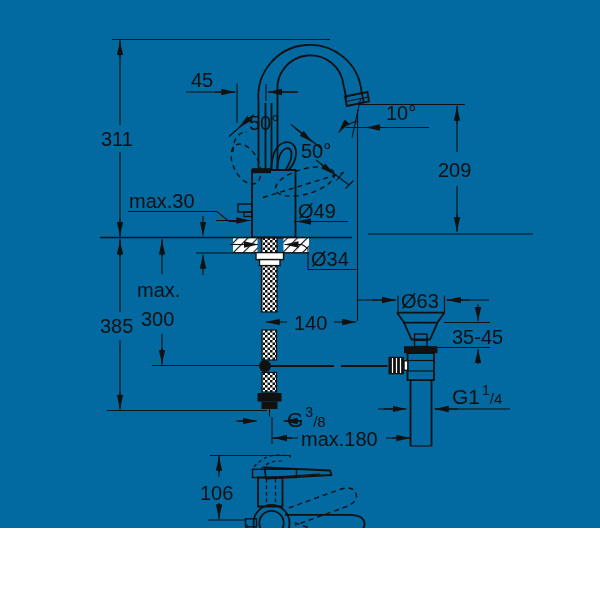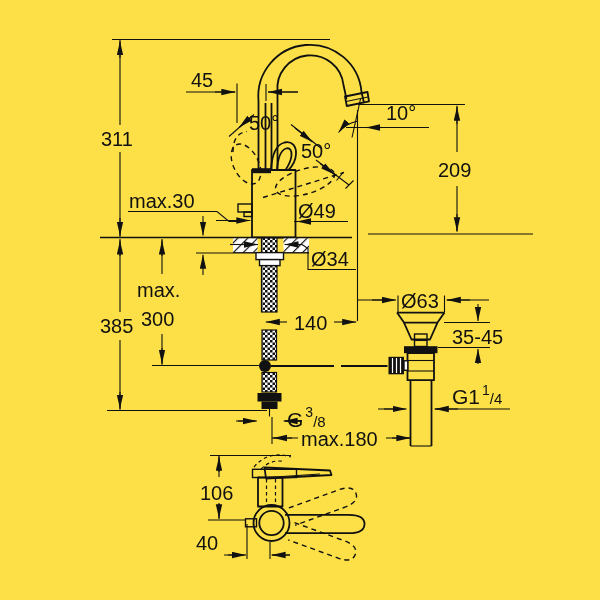--- a/index.html
+++ b/index.html
@@ -1,16 +1,16 @@
 <!DOCTYPE html>
 <html><head>
 <meta charset="utf-8">
 <style>
   html,body{margin:0;padding:0;background:#fff;}
-  .stage{position:relative;width:600px;height:600px;background:#fde047;overflow:hidden;}
+  .stage{position:relative;width:600px;height:528px;background:#0369a1;overflow:hidden;}
   svg{display:block;}
   .ln{stroke:#111;stroke-width:1.8;fill:none;stroke-linecap:butt;stroke-linejoin:round;}
   .ln2{stroke:#111;stroke-width:1.4;fill:none;}
   .thin{stroke:#111;stroke-width:1.1;fill:none;}
   .dim{stroke:#111;stroke-width:1.1;fill:none;}
   .dash{stroke:#111;stroke-width:1.4;fill:none;stroke-dasharray:5 4;}
   .dash2{stroke:#111;stroke-width:1.2;fill:none;stroke-dasharray:3.5 3;}
   .fill{fill:#111;stroke:none;}
   .wfill{fill:#fff;stroke:#111;stroke-width:1.4;}
   text{font-family:"Liberation Sans","DejaVu Sans",sans-serif;font-size:20px;fill:#111;}

